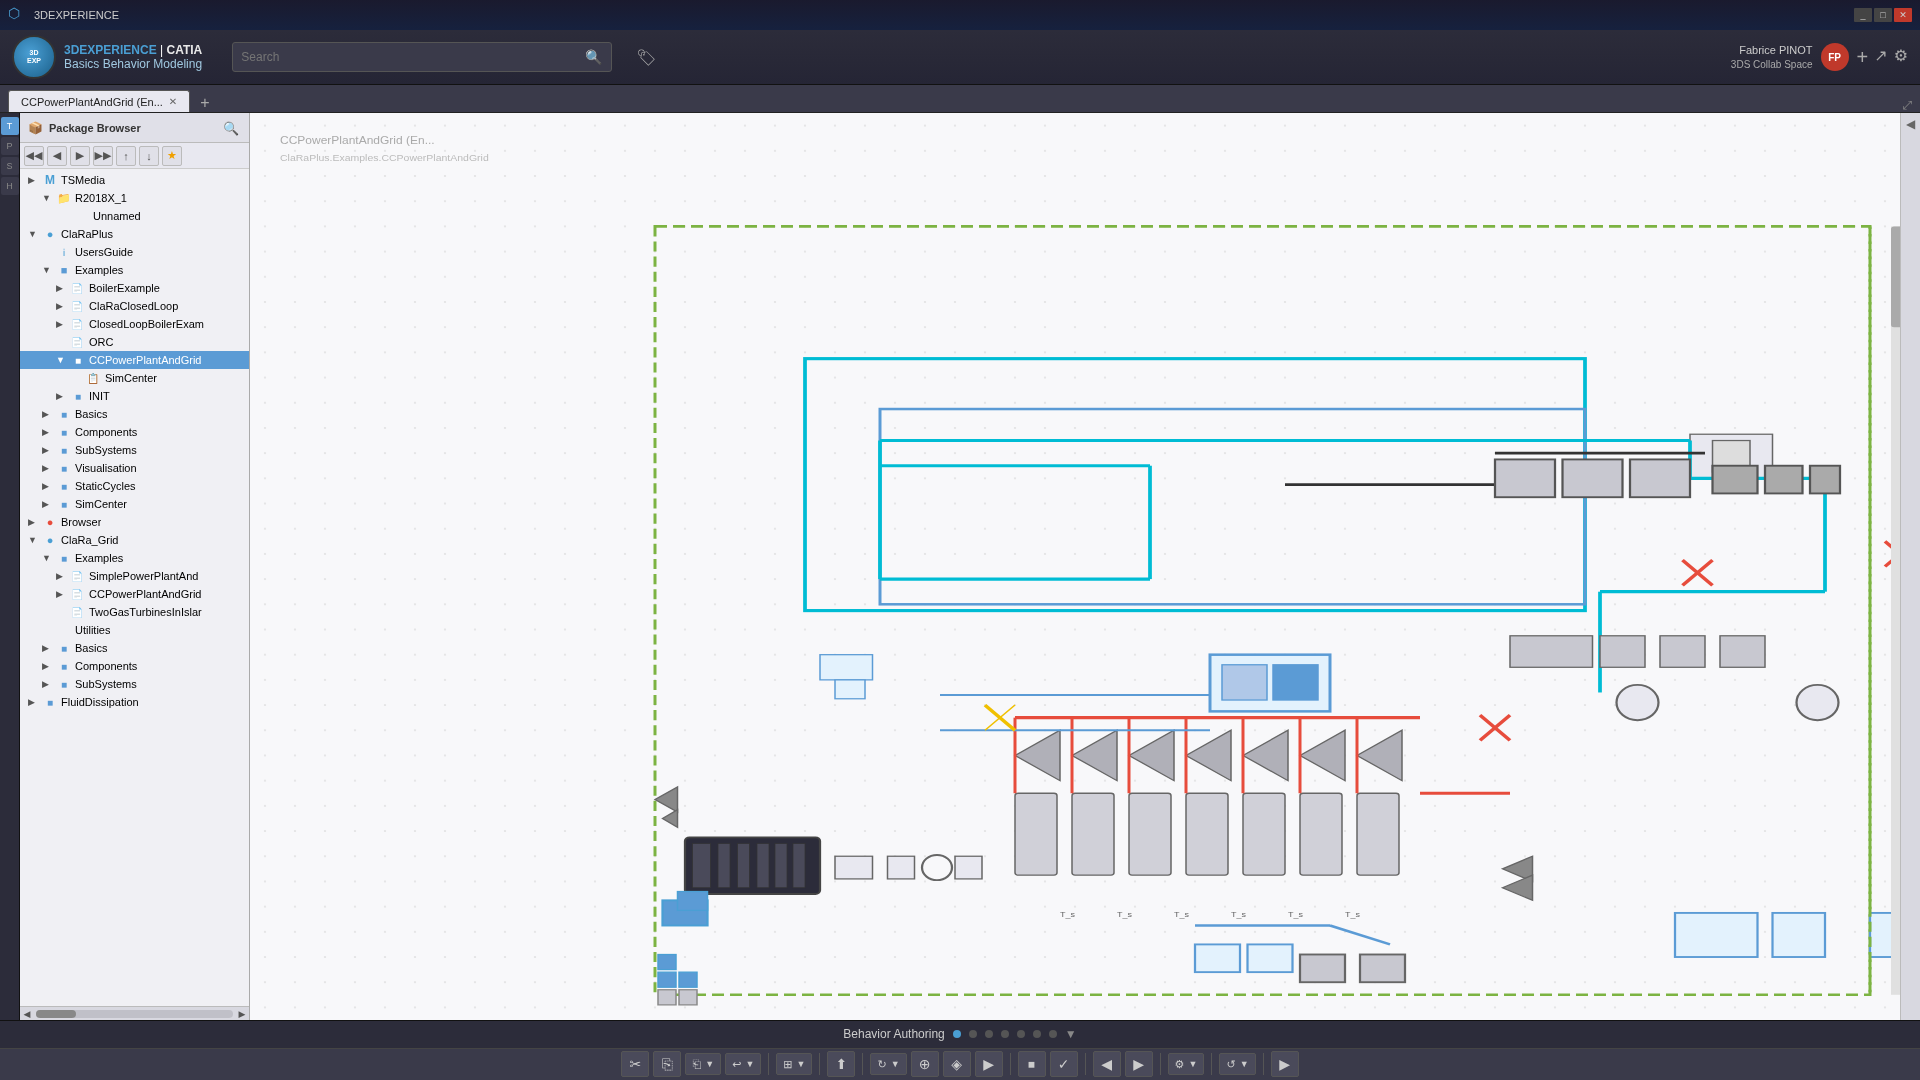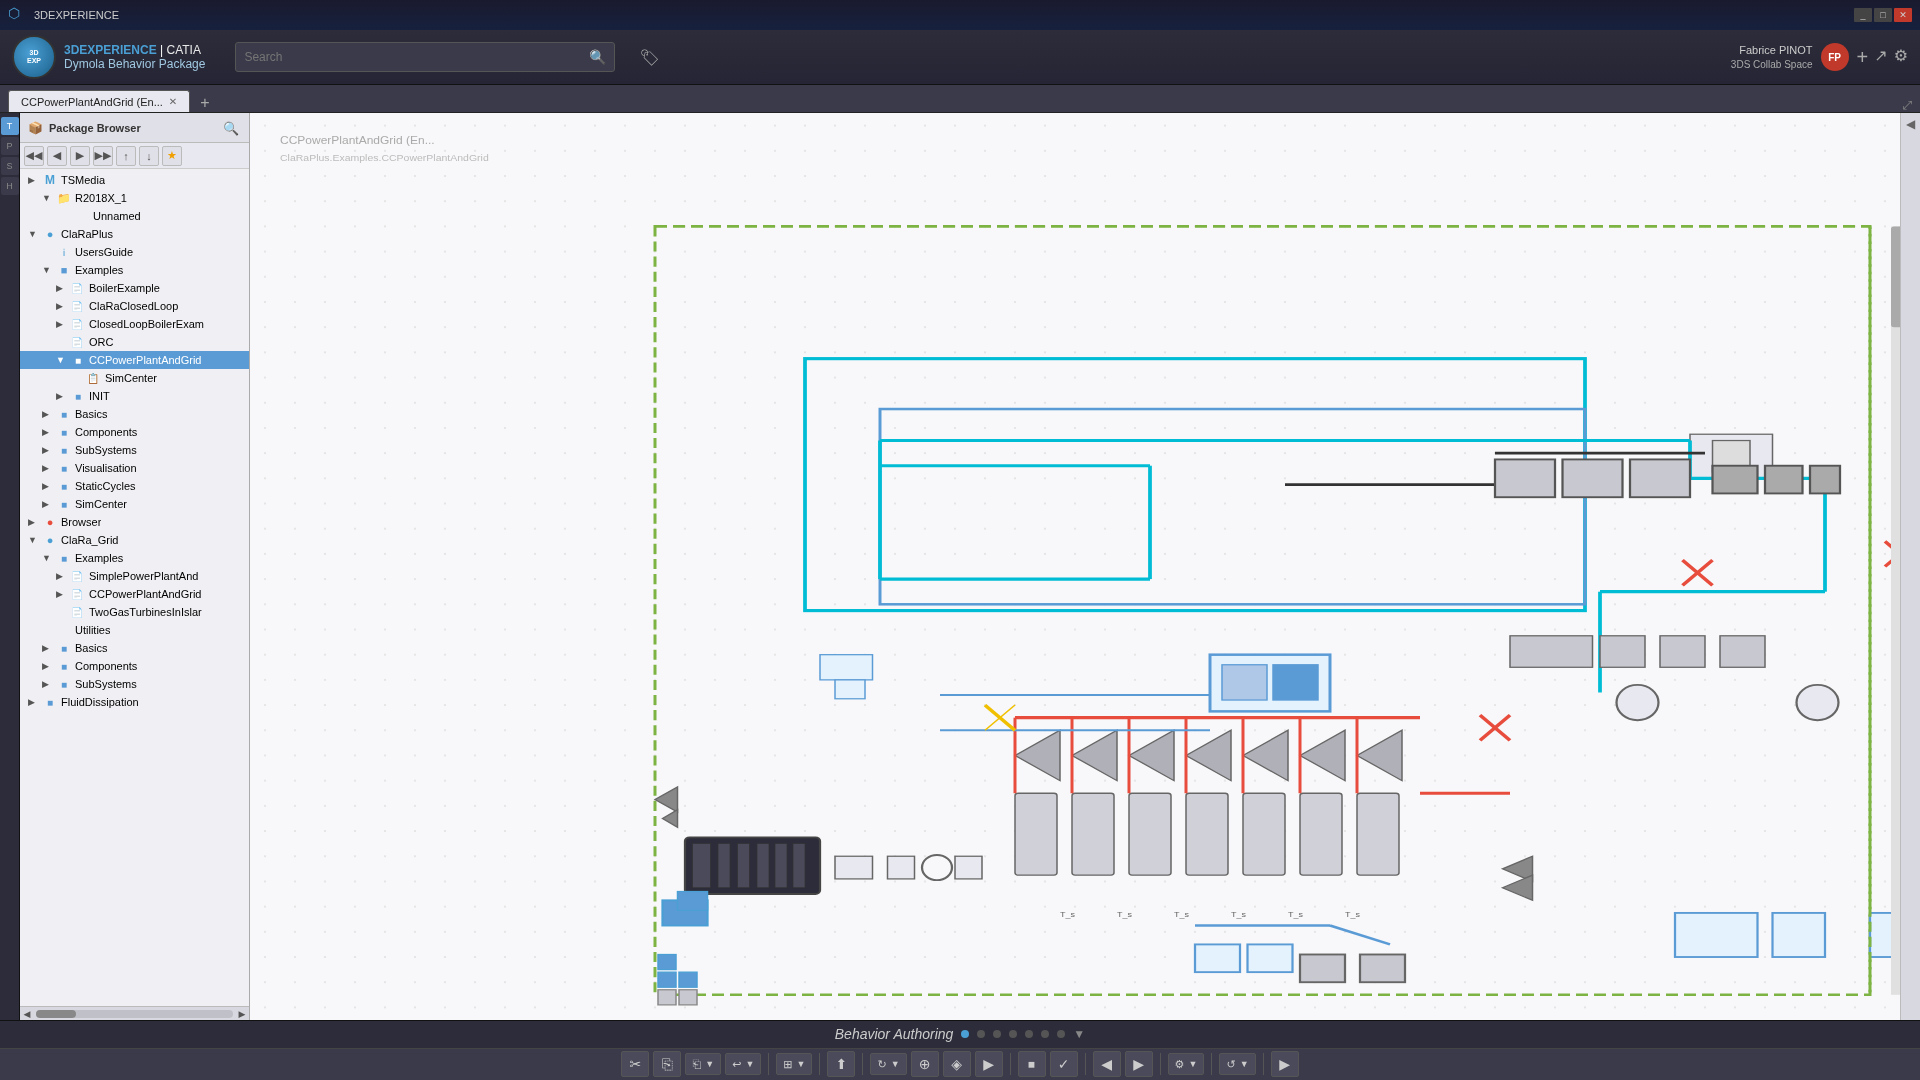--- a/index.html
+++ b/index.html
@@ -24,21 +24,21 @@
       border-bottom: 1px solid #111;
     }
     #header .logo-area { display: flex; align-items: center; gap: 8px; }
     #header .logo-circle {
       width: 44px; height: 44px; background: radial-gradient(circle at 40% 40%, #4a9fd4, #1a5f8a);
       border-radius: 50%; display: flex; align-items: center; justify-content: center;
       color: white; font-size: 8px; font-weight: bold; border: 2px solid #333;
     }
     #header .brand-text { color: #fff; font-size: 12px; }
     #header .brand-text .brand-3dx { color: #4a9fd4; font-weight: bold; }
-    #header .brand-text .brand-catia { color: #e8e8e8; font-weight: normal; text-align: right; }
+    #header .brand-text .brand-catia { color: #e8e8e8; font-weight: bold; text-align: right; }
     #header .brand-text .brand-module { color: #a0c8e0; }
     #header .search-area {
       flex: 1; max-width: 380px; margin-left: 20px;
       display: flex; align-items: center;
       background: #3a3a4a; border: 1px solid #555; border-radius: 3px;
       padding: 0 8px; height: 30px;
     }
     #header .search-area input {
       background: transparent; border: none; outline: none; color: #ddd;
       font-size: 12px; flex: 1;
@@ -141,21 +141,21 @@
 
     
     #status-bar {
       width: 100%; height: 60px; background: #2c2c3a;
       display: flex; flex-direction: column; border-top: 1px solid #111;
     }
     #behavior-tab {
       height: 28px; display: flex; align-items: center; justify-content: center; gap: 8px;
       border-bottom: 1px solid #444;
     }
-    #behavior-tab .tab-label { color: #ccc; font-size: 14px; font-style: italic; }
+    #behavior-tab .tab-label { color: #ccc; font-size: 12px; }
     #behavior-tab .dot { width: 8px; height: 8px; border-radius: 50%; background: #555; cursor: pointer; }
     #behavior-tab .dot.active { background: #4a9fd4; }
     #behavior-tab .dropdown-arrow { color: #888; font-size: 12px; cursor: pointer; }
     #bottom-toolbar {
       height: 32px; background: #3a3a4a; display: flex; align-items: center;
       padding: 0 8px; gap: 4px; justify-content: center;
     }
     #bottom-toolbar .tb-btn {
       width: 28px; height: 26px; background: #4a4a5a; border: 1px solid #555;
       display: flex; align-items: center; justify-content: center; color: #ccc;
@@ -205,21 +205,21 @@
   <div class="logo-area">
     <div class="logo-circle">
       <span style="font-size:7px; font-weight:bold; text-align:center; line-height:1.1;">3D<br>EXP</span>
     </div>
     <div class="brand-text">
       <div>
         <span class="brand-3dx">3DEXPERIENCE</span>
         <span> | </span>
         <span class="brand-catia">CATIA</span>
       </div>
-      <div class="brand-module">Dymola Behavior Package</div>
+      <div class="brand-module">Basics Behavior Modeling</div>
     </div>
   </div>
   <div class="search-area">
     <input type="text" placeholder="Search" style="">
     <span class="search-icon">🔍</span>
   </div>
   <div class="header-icons">
     <span class="header-icon">🏷</span>
   </div>
   <div class="spacer"></div>

